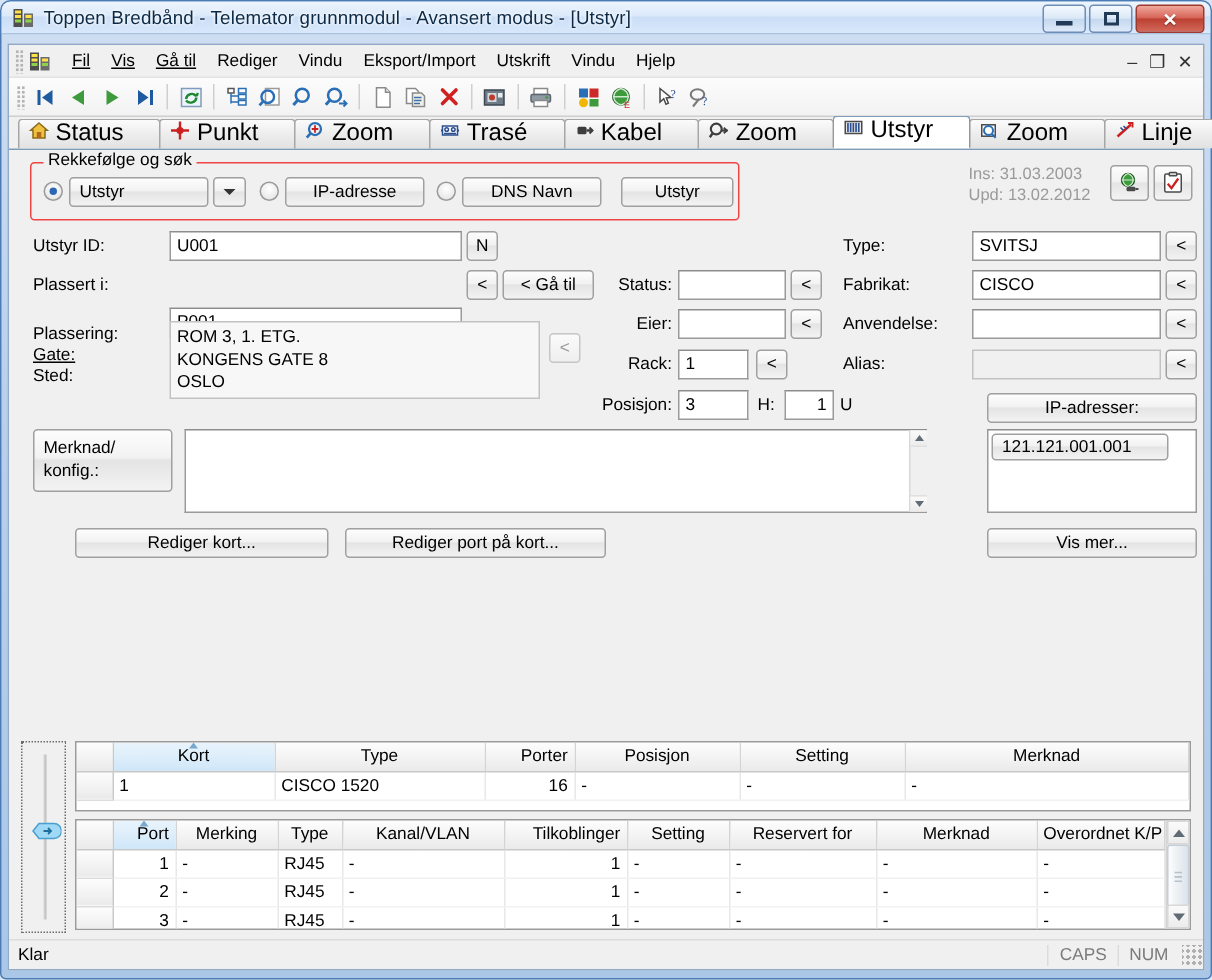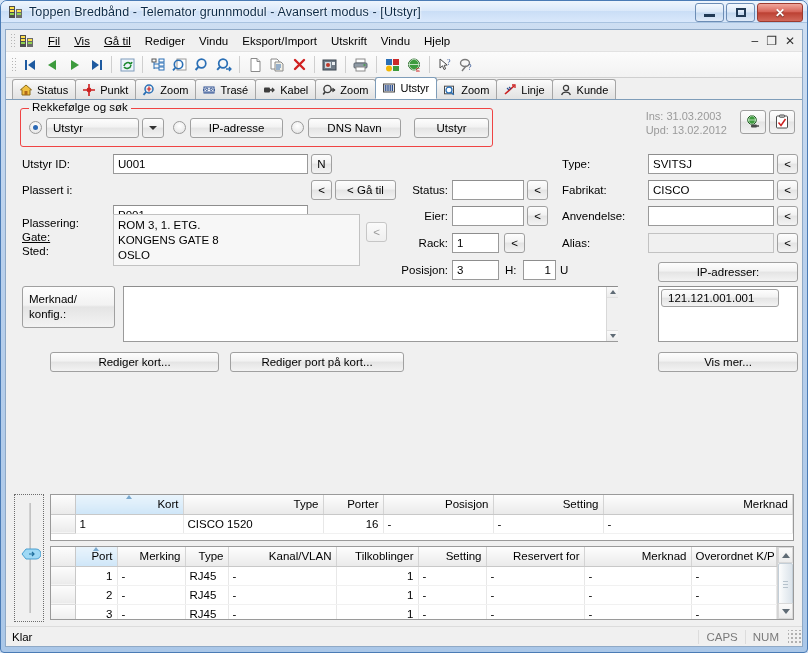--- a/index.html
+++ b/index.html
@@ -89,27 +89,27 @@
 
   
   #tabstrip {
     height: 22px; display: flex; align-items: flex-end;
     background: #f0f0f0;
     padding-left: 6px;
     border-bottom: 1px solid #7f9db9;
     position: relative;
   }
   .tab {
-    height: 20px; display: flex; align-items: center; gap: 4px;
-    padding: 0 7px 0 6px;
+    height: 20px; display: flex; gap: 4px;
+    padding: 0 24px 0 6px;
     background: linear-gradient(to bottom,#fbfbfb 0%,#ededed 50%,#e2e2e2 100%);
     border: 1px solid #a6a6a6; border-bottom: none;
     border-radius: 3px 3px 0 0;
     margin-right: -1px;
-    font-size: 11px; white-space: nowrap;
+    font-size: 16px; white-space: nowrap;
   }
   .tab.active {
     background: #fff; height: 22px;
     border-color: #7f9db9; border-bottom: 1px solid #fff;
     z-index: 3; position: relative;
     font-weight: normal;
   }
   .tab .ticon { width: 14px; height: 14px; display:inline-block; position:relative; flex:0 0 14px;}
 
   
@@ -182,21 +182,21 @@
   }
   .grid-wrap {
     position: absolute; background: #fff;
     border: 1px solid #9a9a9a;
     overflow: hidden;
   }
   table.grid { border-collapse: collapse; width: 100%; font-size: 11.5px; table-layout: fixed; }
   table.grid th {
     background: linear-gradient(to bottom,#fdfdfd 0%,#f3f3f3 55%,#eaeaea 100%);
     border-right: 1px solid #d4d4d4; border-bottom: 1px solid #c8c8c8;
-    font-weight: normal; text-align: right; padding: 2px 4px; height: 19px;
+    font-weight: normal; text-align: center; padding: 2px 4px; height: 19px;
     white-space: nowrap; position: relative;
   }
   table.grid th.num { text-align: right; }
   table.grid th.sorted { background: linear-gradient(to bottom,#e9f4fc 0%,#dcedfa 55%,#cfe6f8 100%); }
   table.grid th .sortmark {
     position: absolute; left: 50%; top: 0px; margin-left: -3px;
     width: 0; height: 0; border-left: 3px solid transparent; border-right: 3px solid transparent;
     border-bottom: 4px solid #7aa8cd;
   }
   table.grid td {

